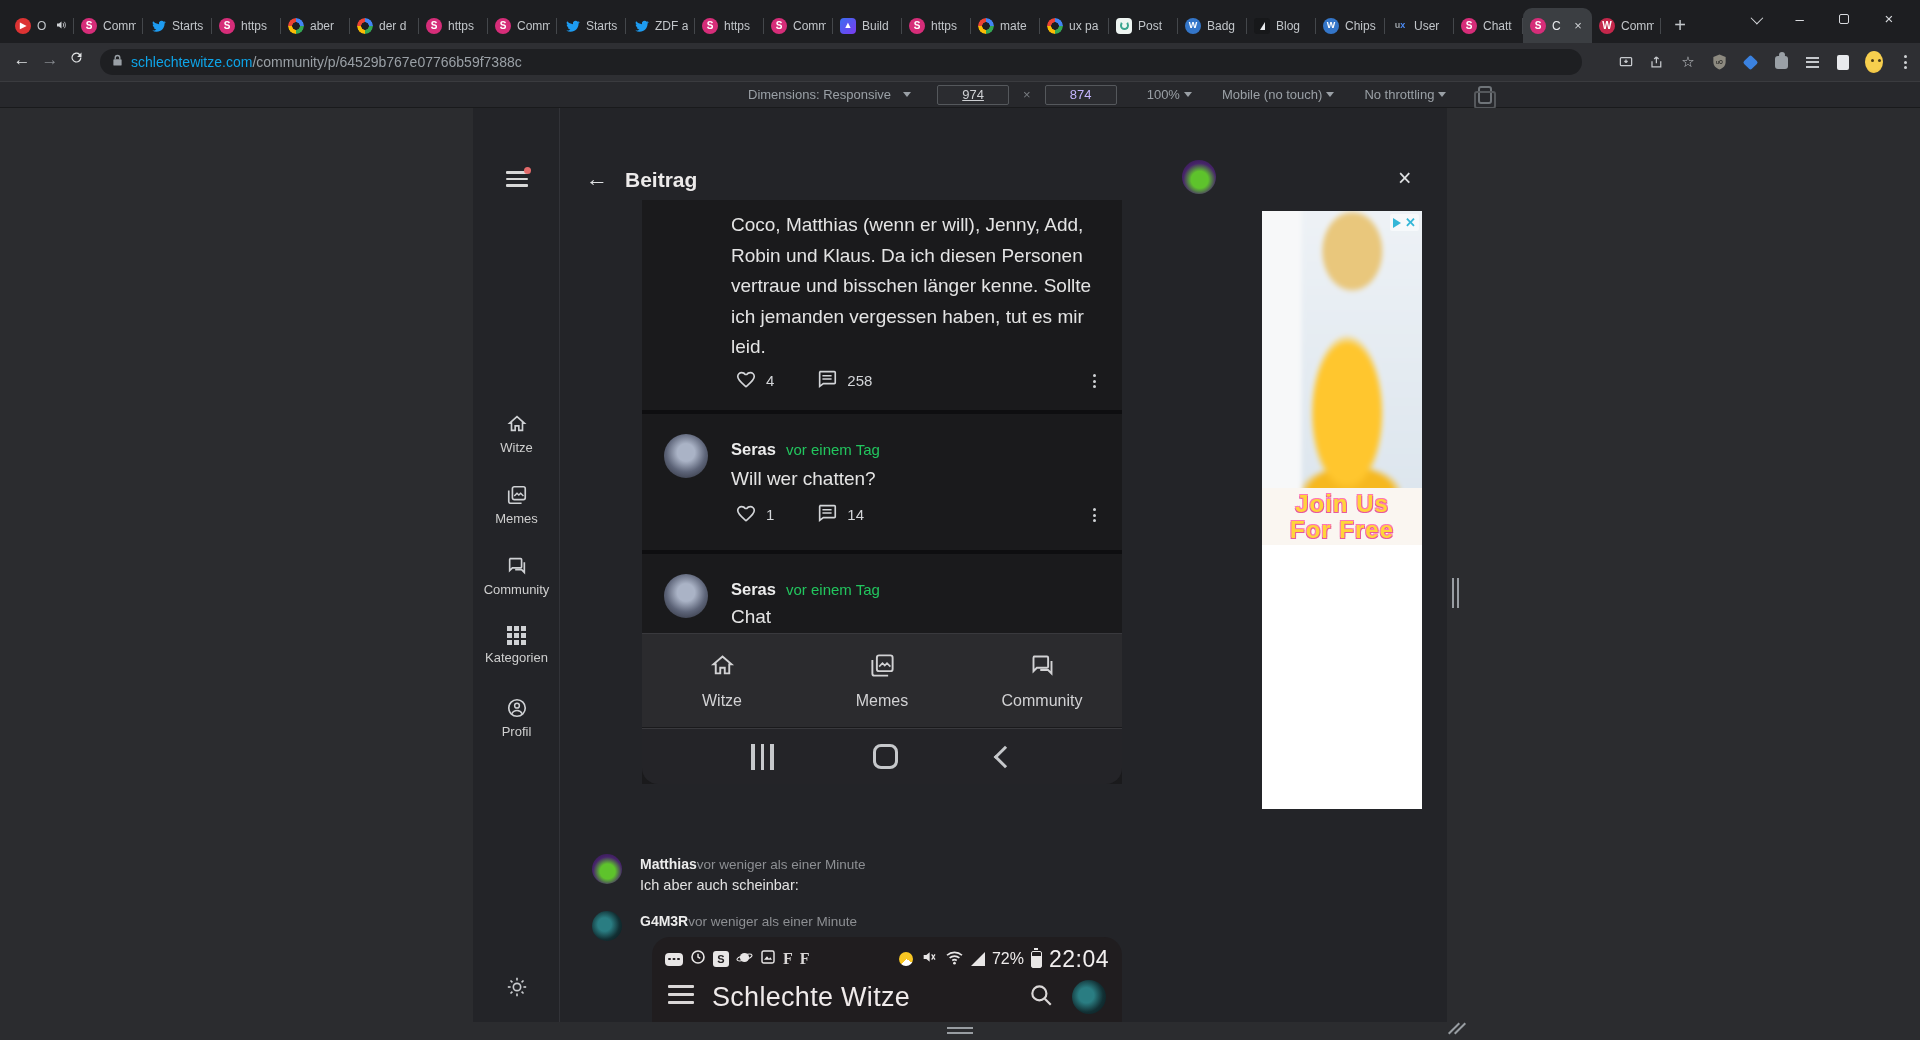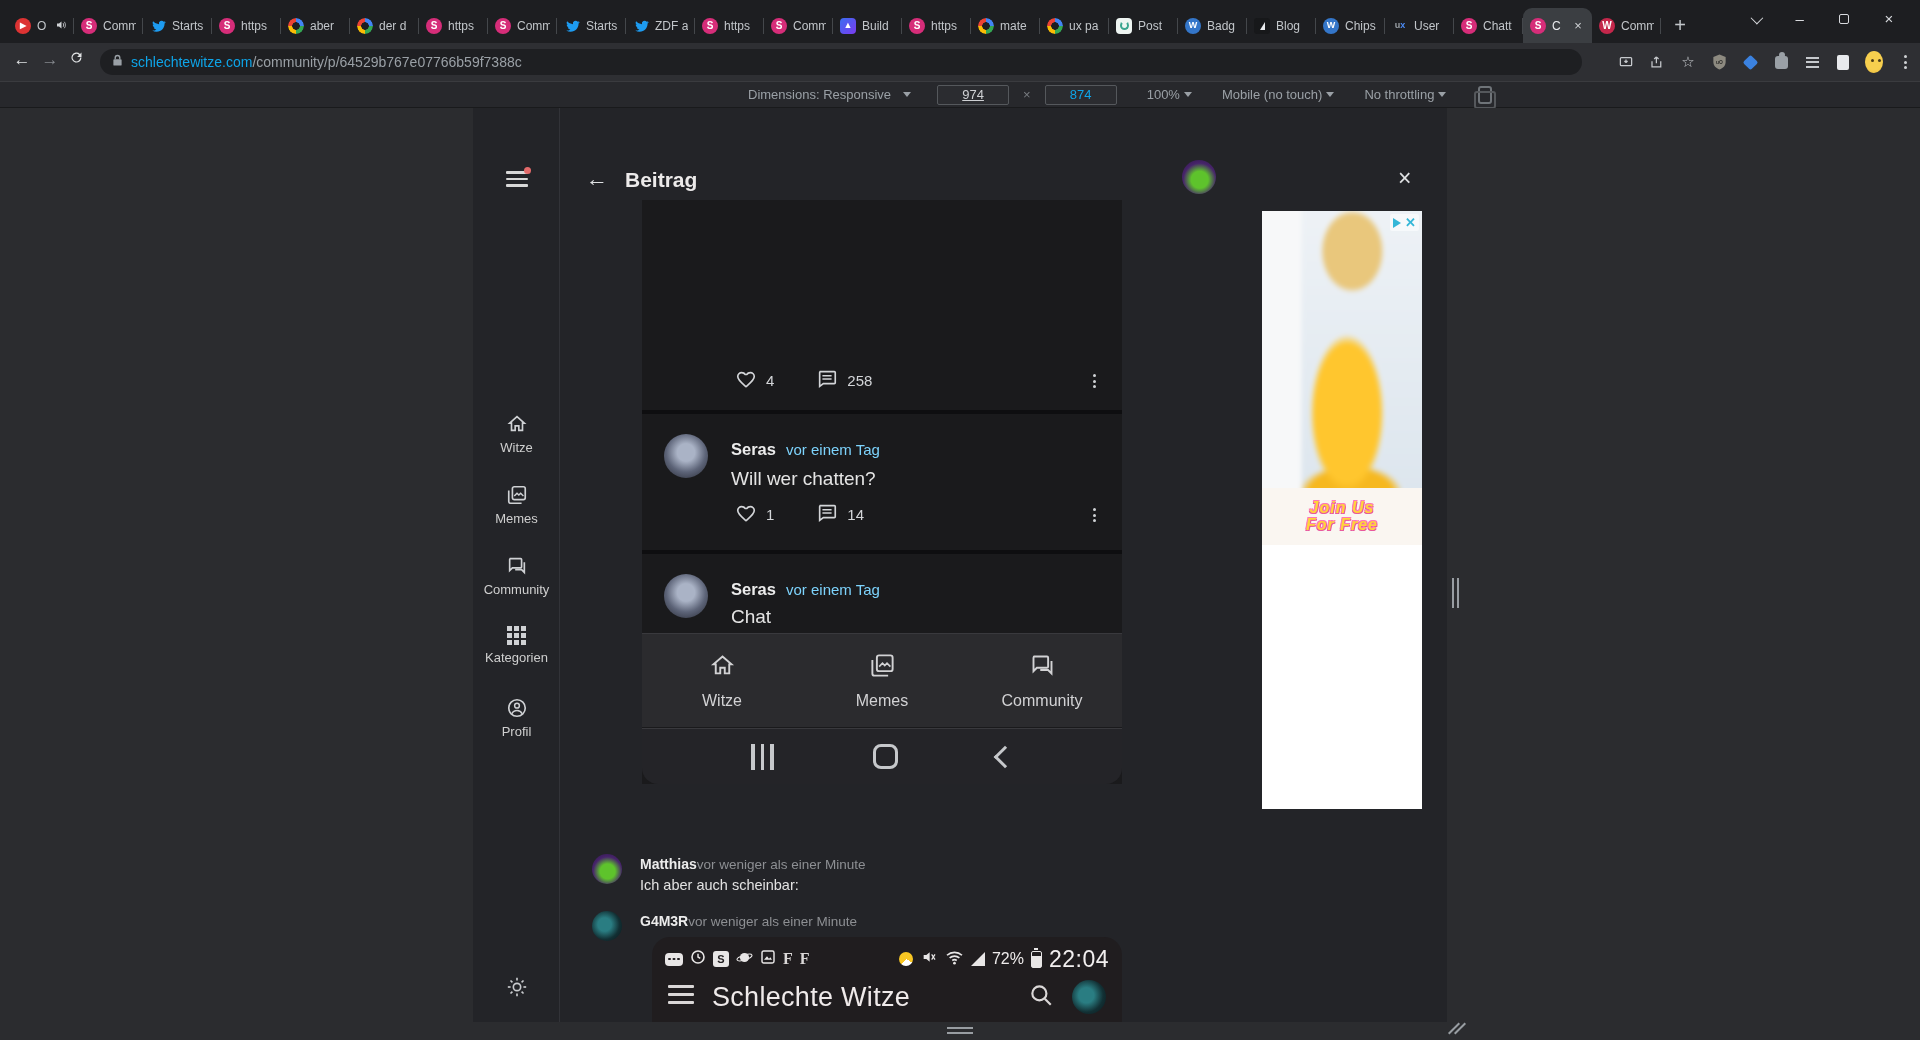--- a/index.html
+++ b/index.html
@@ -53,21 +53,21 @@
   .avatar-chrome { width:22px; height:22px; border-radius:50%; background:radial-gradient(circle at 50% 42%, #f7cf4e 60%, #e8b93a); position:relative; }
   .avatar-chrome::before { content:""; position:absolute; left:6px; top:8px; width:3px; height:3px; border-radius:50%; background:#4a3b17; box-shadow:7px 0 0 #4a3b17; }
   .kebab { display:flex; flex-direction:column; gap:2.5px; align-items:center; }
   .kebab i { width:3px; height:3px; border-radius:50%; background:#cfd2d5; display:block; }
 
   
   .devbar { position:absolute; top:81px; left:0; right:0; height:27px; background:#27282c; border-top:1px solid #3a3b3f; border-bottom:1px solid #191a1c; display:flex; align-items:center; font-size:13px; color:#9aa0a6; }
   .devbar .grp { display:flex; align-items:center; gap:8px; margin-left:748px; }
   .caret { width:0; height:0; border-left:4px solid transparent; border-right:4px solid transparent; border-top:5px solid #9aa0a6; display:inline-block; margin-left:4px; }
   .dim-input { width:72px; height:20px; border:1px solid #55585c; background:#2b2c30; color:#cfd1d4; text-align:center; font-size:13px; line-height:18px; border-radius:2px; }
-  .dim-input.dim { color:#0ea5e9; }
+  .dim-input.dim { color:#c4b5fd; }
   .devsep { margin:0 6px; color:#797d82; }
   .devitem { margin-left:22px; display:flex; align-items:center; }
   .rotate-icon { width:14px; height:18px; border:2px solid #6f7479; border-radius:3px; margin-left:24px; position:relative; }
   .rotate-icon::after { content:""; position:absolute; left:-6px; top:3px; width:18px; height:14px; border:2px solid #55585c; border-radius:3px; }
 
   
   .page { position:absolute; top:108px; left:0; right:0; bottom:0; background:#2b2c2f; }
   .viewport { position:absolute; left:473px; top:0; width:974px; height:914px; background:#232428; overflow:hidden; }
 
   
@@ -101,21 +101,21 @@
   .post-stats { left:93px; top:168px; }
   .c1-stats { left:93px; top:302px; }
   .kebab-card { position:absolute; right:26px; }
   .pk1 { top:174px; } .pk2 { top:308px; }
   .divider { position:absolute; left:0; width:100%; height:4px; background:#0e0e10; }
   .dv1 { top:210px; } .dv2 { top:350px; }
   .cavatar { position:absolute; width:44px; height:44px; border-radius:50%; }
   .c1-av { left:22px; top:234px; } .c2-av { left:22px; top:374px; }
   .chead { position:absolute; left:89px; font-size:16px; }
   .chead b { color:#ececec; font-size:16.5px; }
-  .chead span { color:#7dd3fc; margin-left:10px; font-size:15px; }
+  .chead span { color:#22c55e; margin-left:10px; font-size:15px; }
   .c1-head { top:240px; } .c2-head { top:380px; }
   .ctext { position:absolute; left:89px; font-size:19px; color:#e4e4e4; }
   .c1-text { top:268px; } .c2-text { top:406px; }
 
   
   .phonenav { position:absolute; left:0; top:433px; width:100%; height:94px; background:#2b2b2e; border-top:1px solid #39393d; display:flex; }
   .pn-item { flex:1; display:flex; flex-direction:column; align-items:center; justify-content:center; gap:9px; color:#d2d2d4; }
   .pn-item .sn-label { font-size:16px; }
   .androidbar { position:absolute; left:0; top:528px; width:100%; height:56px; background:#242428; border-top:1px solid #39393d; border-radius:0 0 16px 16px; display:flex; align-items:center; justify-content:space-around; padding:0 60px; }
   .ai-recents { display:flex; gap:6px; }
@@ -158,21 +158,21 @@
   .ad-p1 .art { position:absolute; inset:-6px;
       background:
         linear-gradient(90deg, #f7f8f9 0 26%, rgba(247,248,249,0) 27%),
         radial-gradient(ellipse 46px 60px at 56% 16%, #e9c77c 0 60%, rgba(233,199,124,0) 70%),
         radial-gradient(circle 22px at 55% 21%, #edc3a2 0 80%, rgba(237,195,162,0) 100%),
         radial-gradient(ellipse 52px 110px at 53% 72%, #ffc62e 0 62%, rgba(255,198,46,0) 72%),
         radial-gradient(ellipse 70px 40px at 55% 100%, #f6b81f 0 60%, rgba(246,184,31,0) 75%),
         linear-gradient(#eef2f6, #dde6ee);
       filter:blur(2px); }
   .ad-band { height:57px; background:#faf6f1; display:flex; flex-direction:column; align-items:center; justify-content:center; line-height:1.05; }
-  .ad-cta { font-size:16px; font-weight:800; font-style:italic; color:#ffd43a; text-shadow:-1px -1px 0 #ff77b5, 1px 1px 0 #e8589d, 1px -1px 0 #ff77b5, -1px 1px 0 #e8589d; letter-spacing:1px; }
+  .ad-cta { font-size:24px; font-weight:800; color:#ffd43a; text-shadow:-1px -1px 0 #ff77b5, 1px 1px 0 #e8589d, 1px -1px 0 #ff77b5, -1px 1px 0 #e8589d; letter-spacing:1px; }
   .ad-p2 { position:relative; height:264px; background:#d4c6bb; overflow:hidden; }
   .ad-p2 .art { position:absolute; inset:-6px;
       background:
         radial-gradient(ellipse 42px 58px at 50% 16%, #8a6a52 0 60%, rgba(138,106,82,0) 72%),
         radial-gradient(circle 20px at 50% 22%, #ecc5a9 0 80%, rgba(236,197,169,0) 100%),
         radial-gradient(ellipse 62px 120px at 50% 78%, #c9a284 0 62%, rgba(201,162,132,0) 75%),
         linear-gradient(#ded2c8, #c9bcb1);
       filter:blur(2px); }
   .ad-site { position:absolute; left:0; right:0; bottom:7px; text-align:center; font-size:15px; font-weight:800; color:#ff2f9e; letter-spacing:0.3px; text-shadow:0 1px 2px rgba(60,0,30,0.6); }
   .adchoices { position:absolute; top:3px; right:3px; display:flex; align-items:center; gap:4px; color:#35b7d8; font-size:13px; font-weight:bold; background:rgba(255,255,255,0.55); padding:1px 3px; border-radius:2px; }
@@ -481,20 +481,21 @@
             </g>
           </svg></span>
     </div>
 
     <span class="appbar-back">←</span>
     <span class="appbar-title">Beitrag</span>
     <span class="appbar-avatar av-frog"></span>
     <span class="appbar-close">×</span>
 
     <div class="card">
+      <div class="post-text">Coco, Matthias (wenn er will), Jenny, Add, Robin und Klaus. Da ich diesen Personen vertraue und bisschen länger kenne. Sollte ich jemanden vergessen haben, tut es mir leid.</div>
 
       <div class="stats post-stats">
         <span><svg width="22" height="22" viewBox="0 0 24 24">
               <path d="M12 20.3C7.3 16.2 3 13.2 3 9.3 3 6.9 4.9 5 7.3 5c1.6 0 3.1.8 3.9 2.1h1.6C13.6 5.8 15.1 5 16.7 5 19.1 5 21 6.9 21 9.3c0 3.9-4.3 6.9-9 11z" fill="none" stroke="#d3d5d8" stroke-width="1.8"></path>
             </svg></span>
         <span>4</span>
         <span class="gap"></span>
         <span><svg width="22" height="22" viewBox="0 0 24 24">
               <path d="M4 4h16a1 1 0 0 1 1 1v11a1 1 0 0 1-1 1H8l-4 3V5a1 1 0 0 1 1-1z" fill="none" stroke="#d3d5d8" stroke-width="1.8"></path>
               <path d="M7 8.5h10M7 12h10" stroke="#d3d5d8" stroke-width="1.5"></path>

